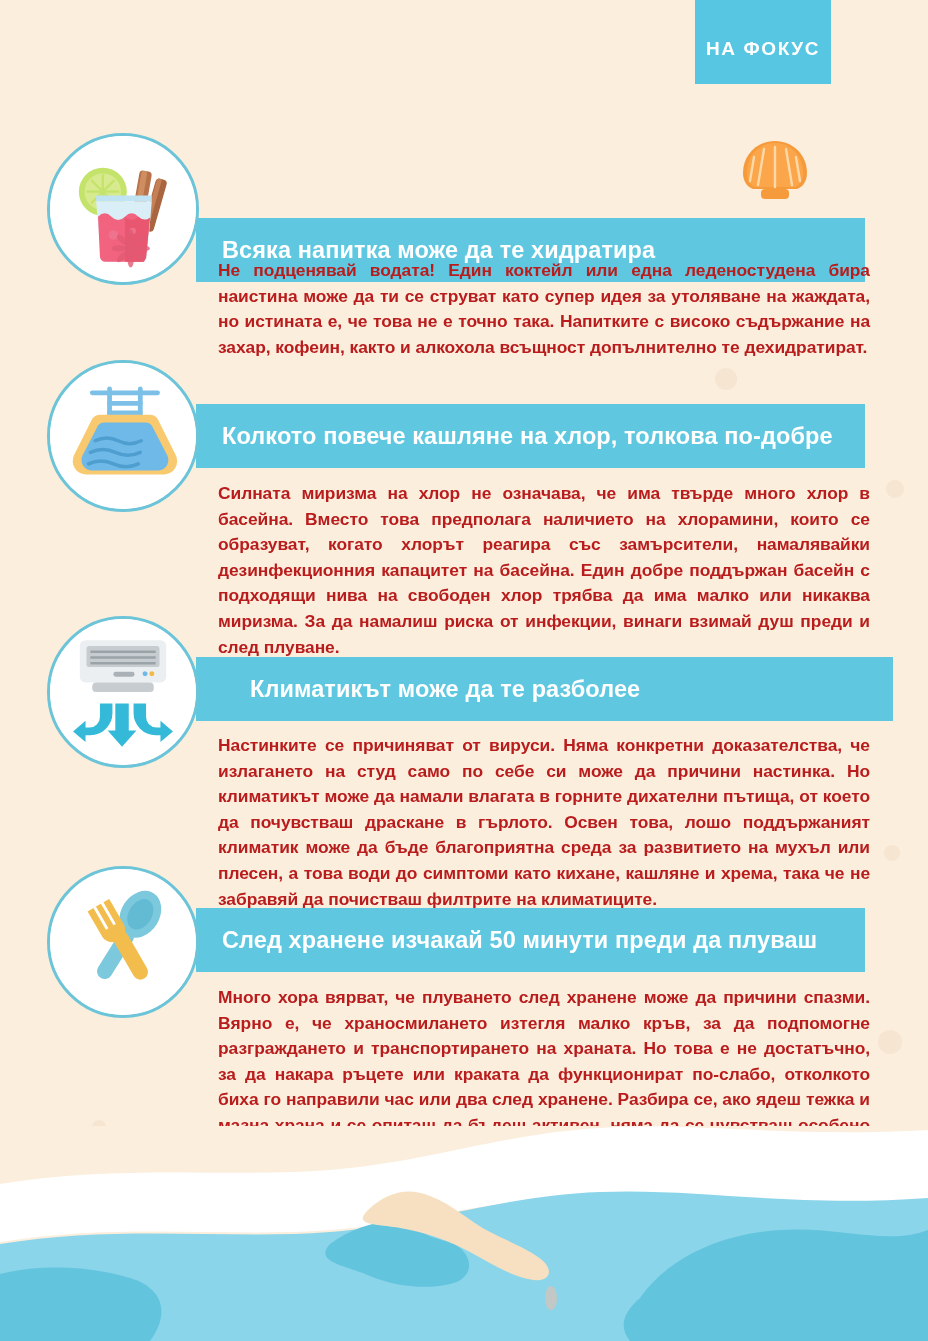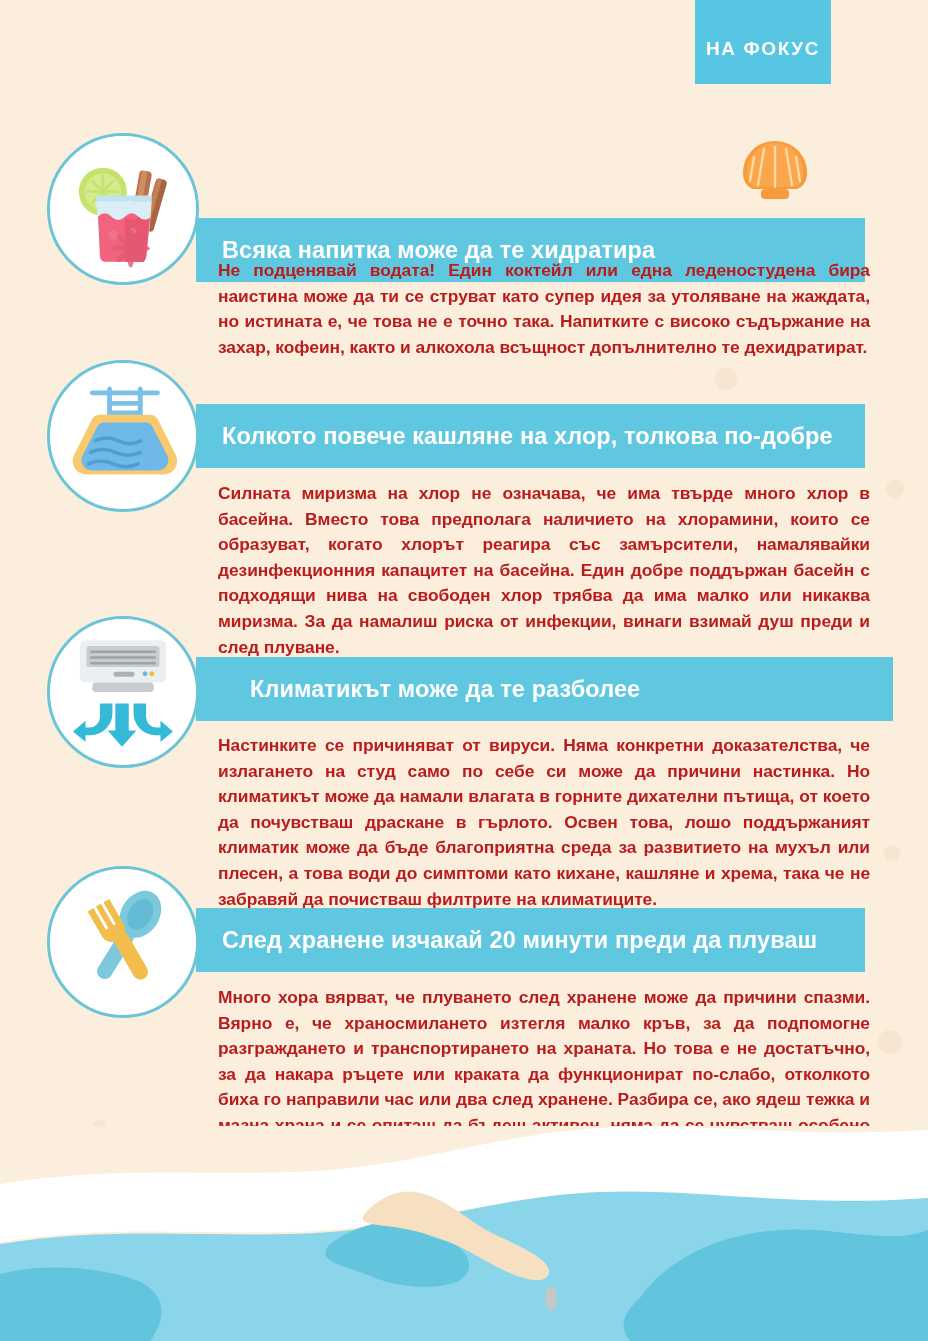--- a/index.html
+++ b/index.html
@@ -247,21 +247,21 @@
         <rect x="68" y="62" width="16" height="58" rx="8" fill="#7cc8dd"></rect>
       </g>
 
       <g transform="rotate(-30 76 76)">
         <rect x="68" y="64" width="16" height="56" rx="8" fill="#f2bd4c"></rect>
         <path d="M60 30 h7 v26 h3 v-26 h6 v26 h3 v-26 h7 v30 a12 12 0 0 1 -12 12 h-2 a12 12 0 0 1 -12 -12 z" fill="#f2bd4c"></path>
       </g>
     </svg>
   </div>
   <div class="sec-bar" style="top:908px;">
-    <span class="sec-bar-title">След хранене изчакай 20 минути преди да плуваш</span>
+    <span class="sec-bar-title">След хранене изчакай 50 минути преди да плуваш</span>
   </div>
   <div class="sec-body" style="top:985px;">Много хора вярват, че плуването след хранене може да причини спазми. Вярно е, че храносмилането изтегля малко кръв, за да подпомогне разграждането и транспортирането на храната. Но това е не достатъчно, за да накара ръцете или краката да функционират по-слабо, отколкото биха го направили час или два след хранене. Разбира се, ако ядеш тежка и мазна храна и се опиташ да бъдеш активен, няма да се чувстваш особено добре независимо дали си във водата или не.</div>
 </div>
 
 <div class="shell-deco">
   <svg viewBox="0 0 72 64" xmlns="http://www.w3.org/2000/svg">
     <path d="M36 4 C54 4 68 18 68 36 C68 44 64 50 58 52 L14 52 C8 50 4 44 4 36 C4 18 18 4 36 4 Z" fill="#f59b3c"></path>
     <path d="M36 6 C52 6 64 19 64 36 C64 43 61 48 56 50 L16 50 C11 48 8 43 8 36 C8 19 20 6 36 6 Z" fill="#fba64a"></path>
     <g stroke="#fdd9a8" stroke-width="2.4" stroke-linecap="round" fill="none">
       <path d="M36 10 v40"></path>

